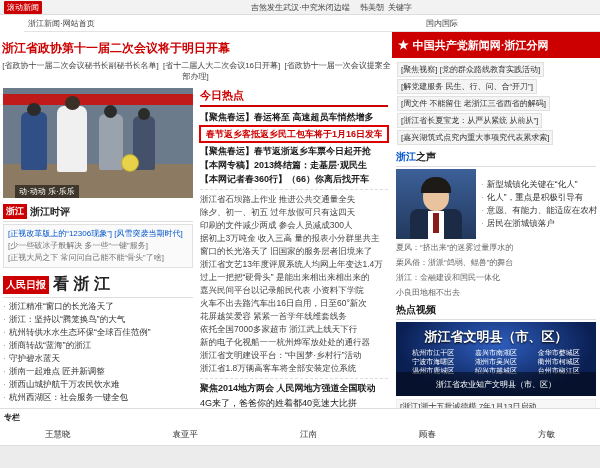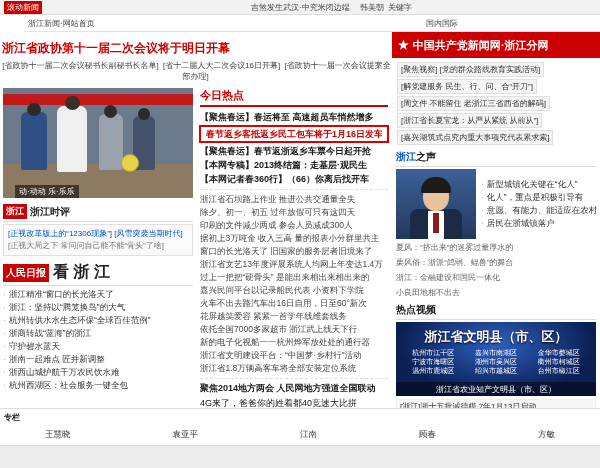--- a/index.html
+++ b/index.html
@@ -158,21 +158,21 @@
     font-size:10px;font-weight:bold;color:#222;
   }
   .vid{
     margin:0 4px;height:74px;background:#0d2b6b;position:relative;overflow:hidden;color:#fff;
   }
   .vid .glow{position:absolute;inset:0;background:radial-gradient(ellipse at 50% 30%,#2f5fc0,#0a1f52 70%);}
   .vid .t1{position:absolute;top:6px;left:0;width:100%;text-align:center;font-size:13px;font-weight:bold;
     font-family:"Liberation Serif",serif;text-shadow:0 1px 2px #000;}
   .vid .cols3{position:absolute;top:26px;left:6px;right:6px;display:flex;font-size:7px;line-height:9px;}
   .vid .cols3 div{flex:1;text-align:center;}
-  .vid .bar{position:absolute;left:0;bottom:0;width:100%;height:14px;background:rgba(0,0,0,.45);
+  .vid .bar{position:absolute;left:0;bottom:0;width:100%;height:24px;background:rgba(0,0,0,.45);
     font-size:8px;display:flex;align-items:center;justify-content:center;}
   .vlinks{margin:3px 4px;}
   .vlinks div{
     font-size:8px;line-height:12px;color:#333;background:#f7f7f7;border:1px solid #eee;
     padding:1px 3px;margin-bottom:2px;white-space:nowrap;overflow:hidden;text-overflow:ellipsis;
   }
 
   
   .footer{
     position:absolute;left:0;bottom:0;width:600px;border-top:1px solid #ddd;background:#fff;
@@ -237,20 +237,21 @@
             <div class="ball"></div>
             <div class="tag">动·动动 乐·乐乐</div>
           </div>
 
           <div class="panelhead">
             <span class="ph-badge">浙江</span>
             <span class="ph-title">浙江时评</span>
           </div>
           <div class="box">
             <div class="t">[正视改革版上的“12306现象”]  [风雪突袭当期时代]</div>
+            <div class="d">[少一些破冰子般解决  多一些“一键”服务]</div>
             <div class="d">[正视大局之下  常问问自己能不能“骨头”了啥]</div>
           </div>
 
           <div class="pd">
             <span class="logo">人民日报</span>
             <span class="txt">看 浙 江</span>
           </div>
           <ul class="links">
             <li>浙江精准“窗口的长光洛天了</li>
             <li>浙江：坚持以“腾笼换鸟”的大气</li>

